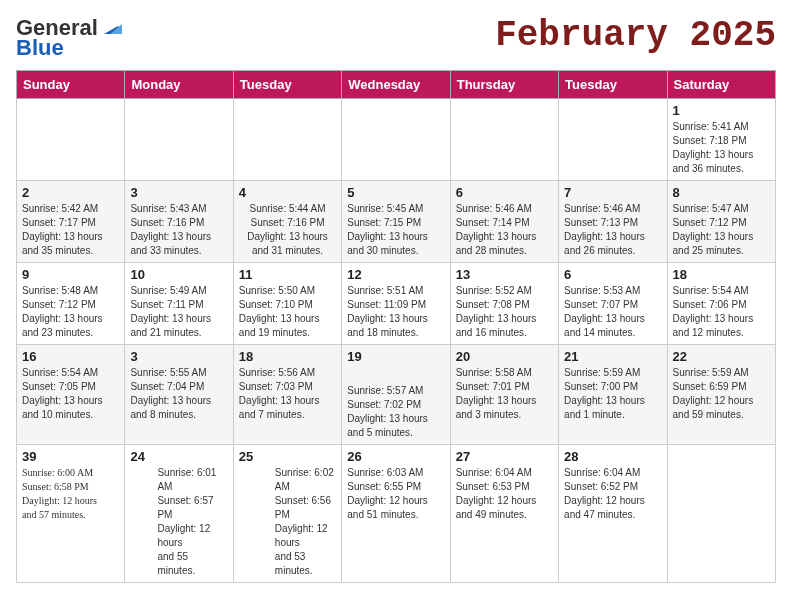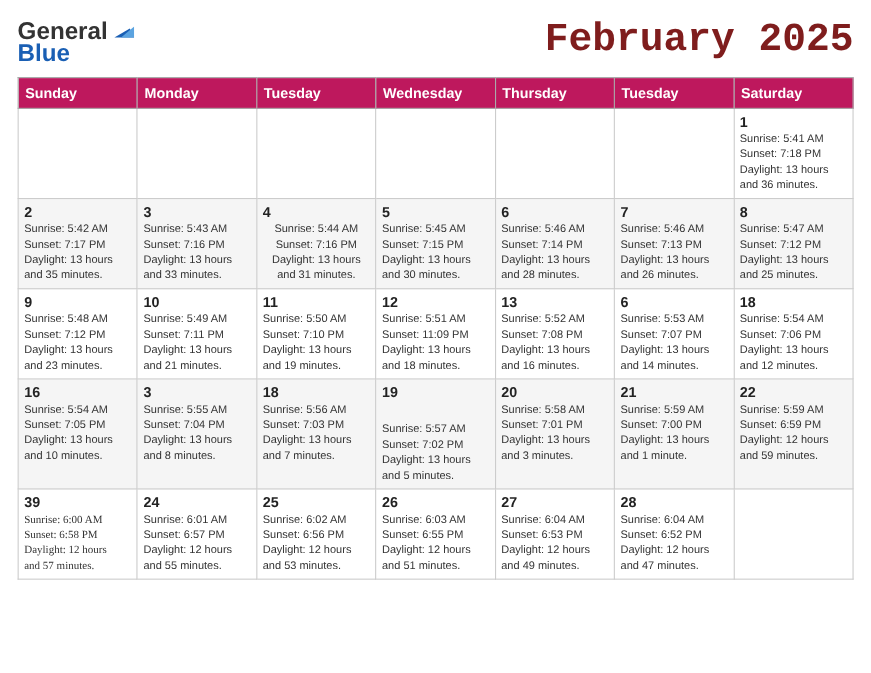--- a/index.html
+++ b/index.html
@@ -283,28 +283,28 @@
       <tr>
         <td>
           <span class="day-num">39</span>
           <div class="day-info" style="white-space: pre-line; font-family: Liberation Serif, serif;">Sunrise: 6:00 AM
 Sunset: 6:58 PM
 Daylight: 12 hours
 and 57 minutes.</div>
         </td>
         <td>
           <span class="day-num">24</span>
-          <div class="day-info" style="white-space: pre-line;">Sunrise: 6:01 AM
+          <div class="day-info" style="white-space: pre-line; margin-left: 27px;">Sunrise: 6:01 AM
 Sunset: 6:57 PM
 Daylight: 12 hours
 and 55 minutes.</div>
         </td>
         <td>
           <span class="day-num">25</span>
-          <div class="day-info" style="white-space: pre-line;">Sunrise: 6:02 AM
+          <div class="day-info" style="white-space: pre-line; margin-left: 36px;">Sunrise: 6:02 AM
 Sunset: 6:56 PM
 Daylight: 12 hours
 and 53 minutes.</div>
         </td>
         <td>
           <span class="day-num">26</span>
           <div class="day-info" style="white-space: pre-line;">Sunrise: 6:03 AM
 Sunset: 6:55 PM
 Daylight: 12 hours
 and 51 minutes.</div>

